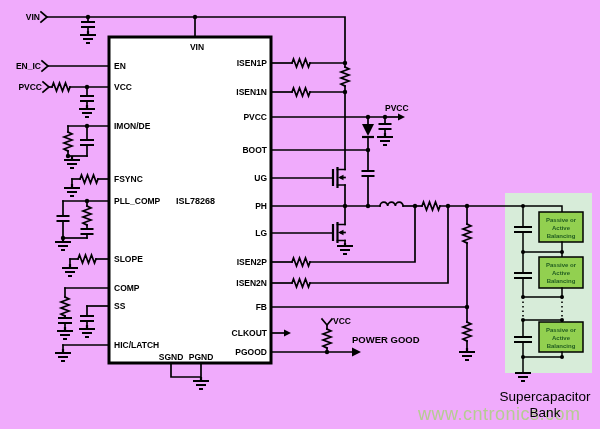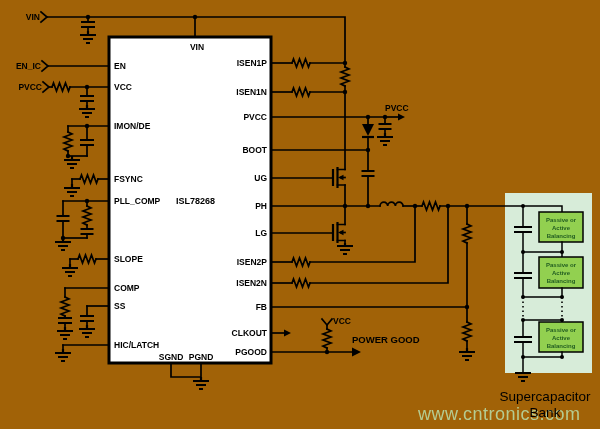--- a/index.html
+++ b/index.html
@@ -1,20 +1,20 @@
 <!DOCTYPE html>
 <html style="--wire: #000000; --panel-bg: #d7ecd9; --box-fill: #92d050; --box-text: #215c21; --watermark: #b5cc92;"><head>
 <meta charset="utf-8">
 <style>
   :root{
     --wire:#000000; --panel-bg:#d7ecd9; --box-fill:#92d050;
     --box-text:#215c21; --watermark:#b5cc92;
   }
   html,body{margin:0;padding:0;background:#fff;}
-  .stage{width:600px;height:429px;background:#a16207;position:relative;overflow:hidden;text-align:right;}
+  .stage{width:600px;height:429px;background:#f0abfc;position:relative;overflow:hidden;text-align:right;}
   svg{display:block;}
   svg text{font-family:"Liberation Sans","DejaVu Sans",sans-serif;font-weight:bold;fill:#000;}
   .w{stroke:var(--wire);stroke-width:1.7;fill:none;stroke-linecap:square;}
   .w2{stroke:var(--wire);stroke-width:2.2;fill:none;stroke-linecap:butt;}
   .thin{stroke:var(--wire);stroke-width:1.5;fill:none;stroke-linecap:square;}
   .dotld{stroke:var(--wire);stroke-width:1.6;fill:none;stroke-dasharray:1.5 3;}
   .icbox{fill:#fff;stroke:var(--wire);stroke-width:3;}
   .pin{font-size:8.5px;}
   .pin-r{font-size:8.5px;text-anchor:end;}
   .pin-c{font-size:8.5px;text-anchor:middle;}

